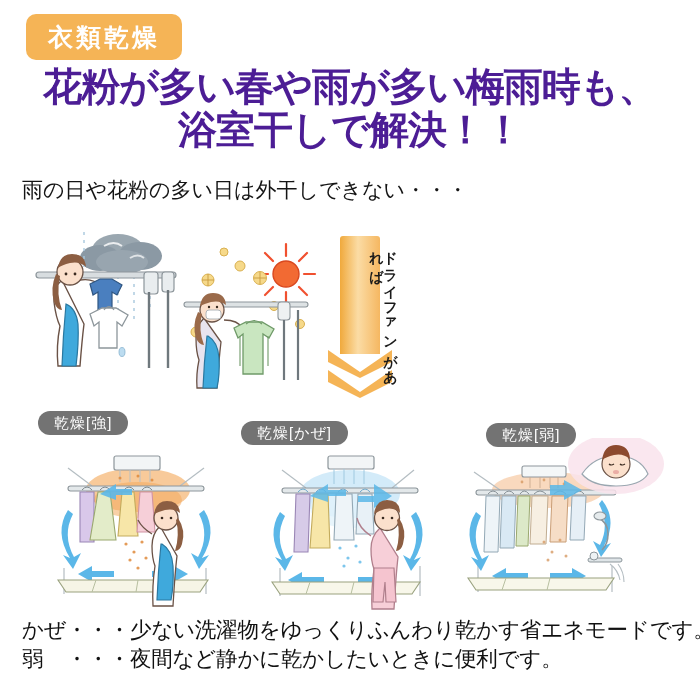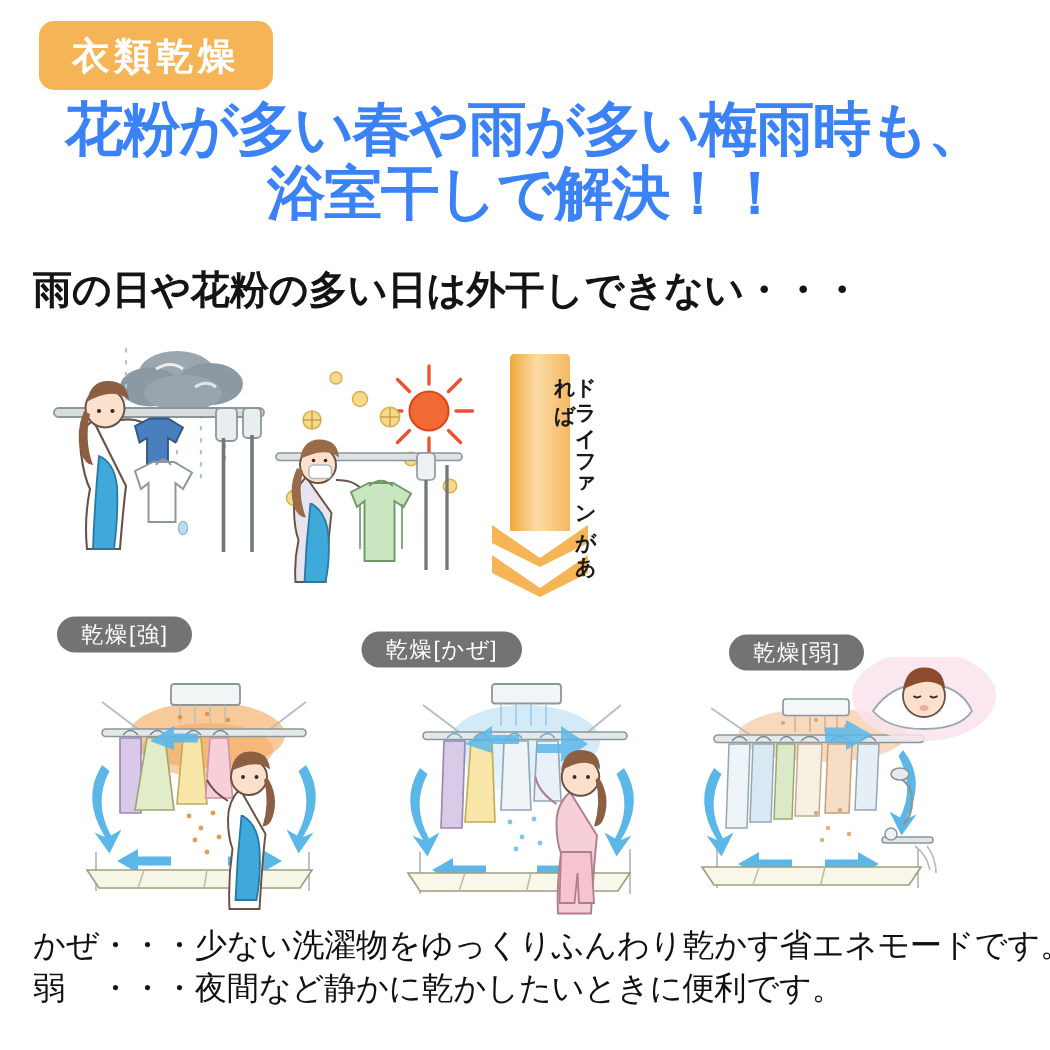--- a/index.html
+++ b/index.html
@@ -38,32 +38,32 @@
   .headline {
     position: absolute;
     left: 0;
     top: 66px;
     width: 700px;
     text-align: center;
     font-family: "Liberation Serif", "DejaVu Serif", serif;
     font-weight: bold;
     font-size: 39px;
     line-height: 1.1;
-    color: #3b82f6;
+    color: #4c1d95;
     letter-spacing: -1px;
   }
   .headline .line1 { display: block; white-space: nowrap; }
   .headline .line2 { display: block; white-space: nowrap; }
 
   .subheadline {
     position: absolute;
     left: 22px;
     top: 176px;
-    font-size: 26px;
-    font-weight: 700;
+    font-size: 21px;
+    font-weight: 400;
     color: #141414;
     letter-spacing: 0px;
     white-space: nowrap;
   }
 
   
   .illus { position: absolute; }
   .illus svg { display: block; }
 
   

